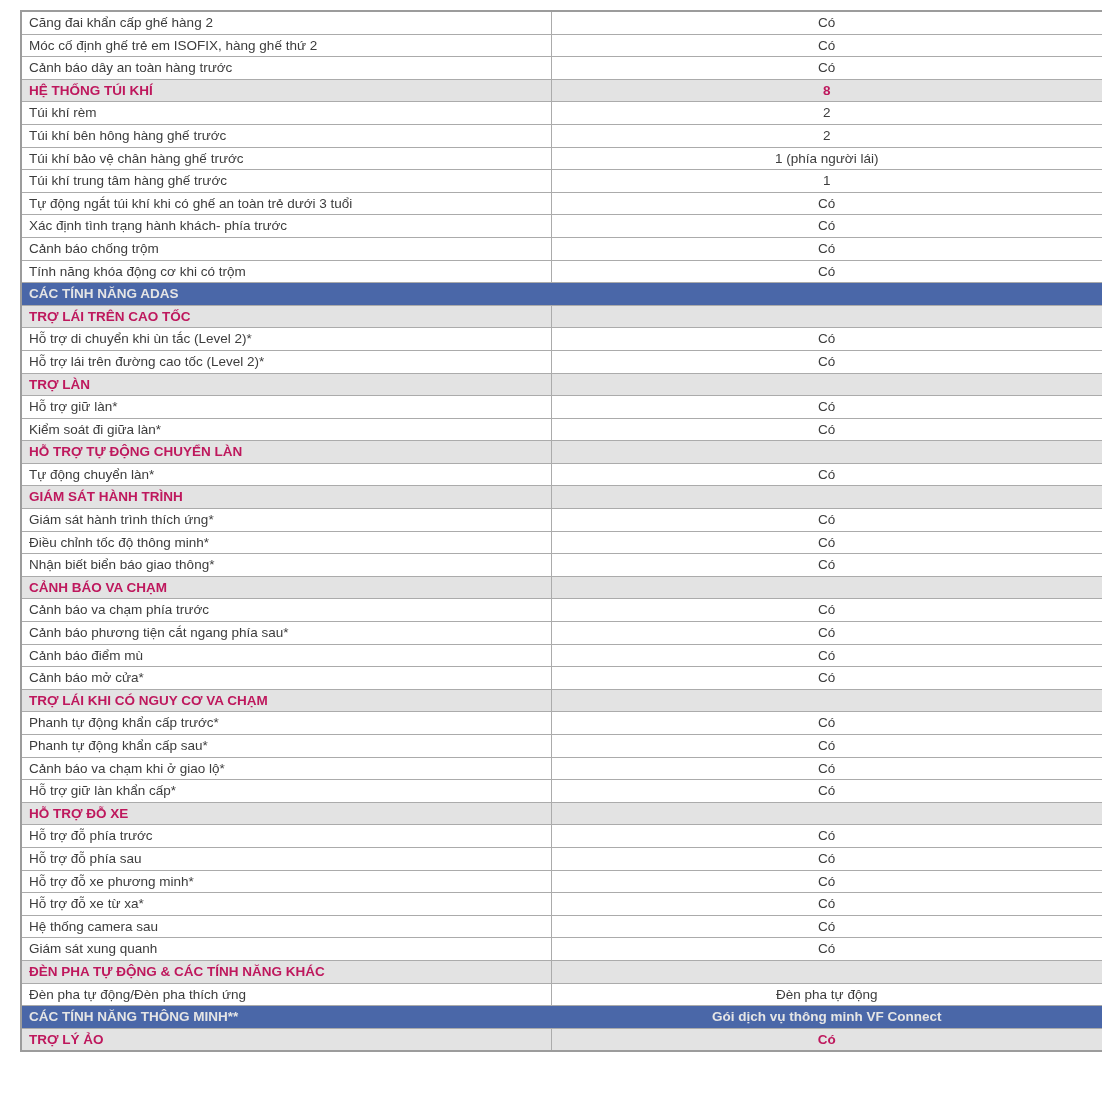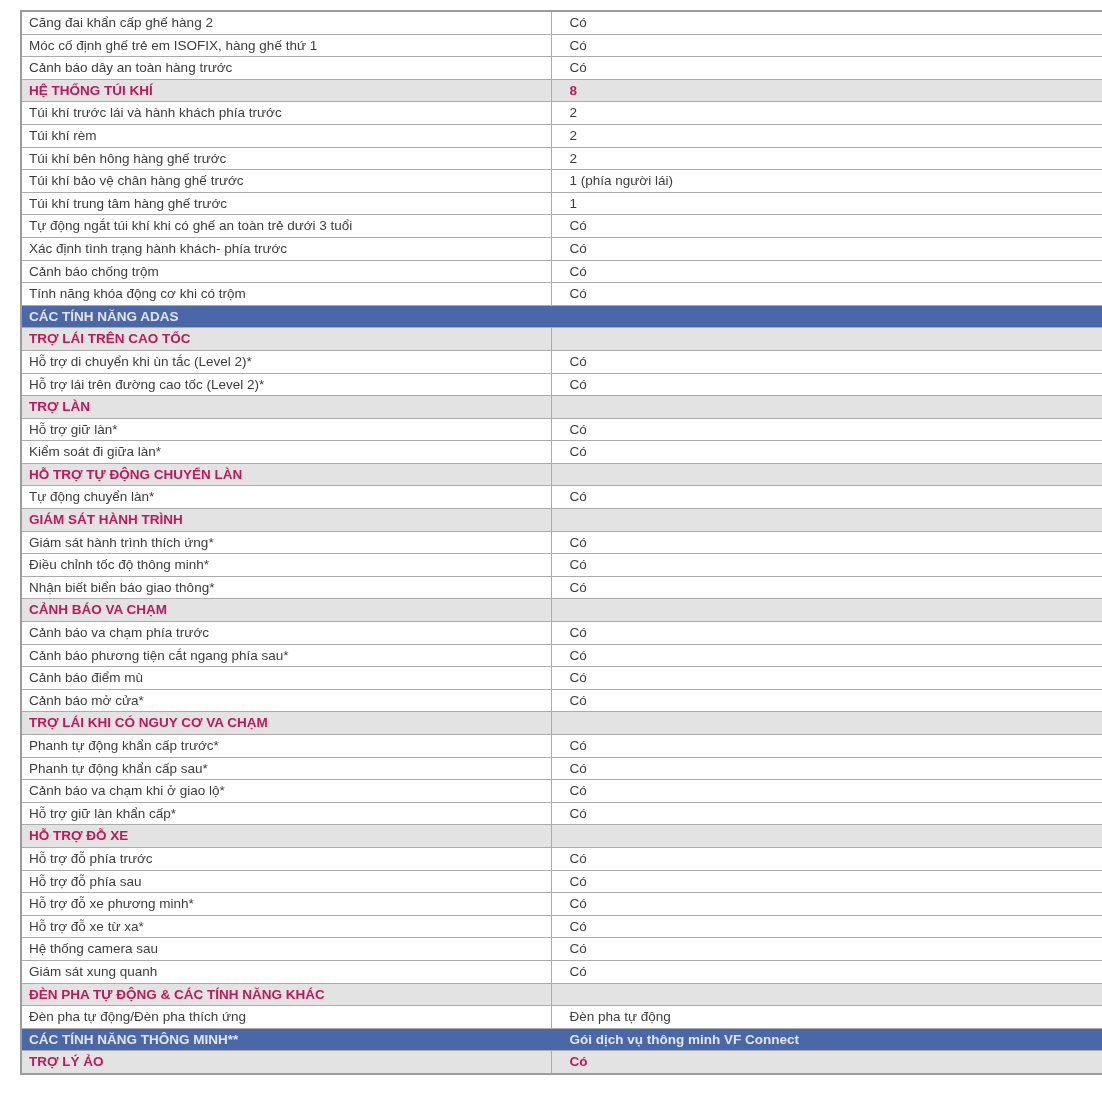--- a/index.html
+++ b/index.html
@@ -29,22 +29,22 @@
     height: 21.6px;
     font-size: 13.5px;
     line-height: 21.6px;
     color: #3c3c3c;
     padding: 0 4px 0 7px;
     white-space: nowrap;
     overflow: hidden;
     vertical-align: middle;
   }
   td.val {
-    text-align: left;
-    padding: 0 18px;
+    text-align: center;
+    padding: 0 2px;
   }
   tr.gray td {
     background: #e3e3e3;
     font-weight: bold;
     color: #be185d;
   }
   tr.blue td {
     background: #4a67a8;
     color: #e5e5e5;
     font-weight: bold;
@@ -59,34 +59,30 @@
   <colgroup>
     <col class="c-label">
     <col class="c-value">
   </colgroup>
   <tbody id="spec-body">
       <tr class="normal">
         <td class="lbl">Căng đai khẩn cấp ghế hàng 2</td>
         <td class="val">Có</td>
       </tr>
       <tr class="normal">
-        <td class="lbl">Móc cố định ghế trẻ em ISOFIX, hàng ghế thứ 1</td>
+        <td class="lbl">Móc cố định ghế trẻ em ISOFIX, hàng ghế thứ 2</td>
         <td class="val">Có</td>
       </tr>
       <tr class="normal">
         <td class="lbl">Cảnh báo dây an toàn hàng trước</td>
         <td class="val">Có</td>
       </tr>
       <tr class="gray">
         <td class="lbl">HỆ THỐNG TÚI KHÍ</td>
         <td class="val">8</td>
-      </tr>
-      <tr class="normal">
-        <td class="lbl">Túi khí trước lái và hành khách phía trước</td>
-        <td class="val">2</td>
       </tr>
       <tr class="normal">
         <td class="lbl">Túi khí rèm</td>
         <td class="val">2</td>
       </tr>
       <tr class="normal">
         <td class="lbl">Túi khí bên hông hàng ghế trước</td>
         <td class="val">2</td>
       </tr>
       <tr class="normal">

